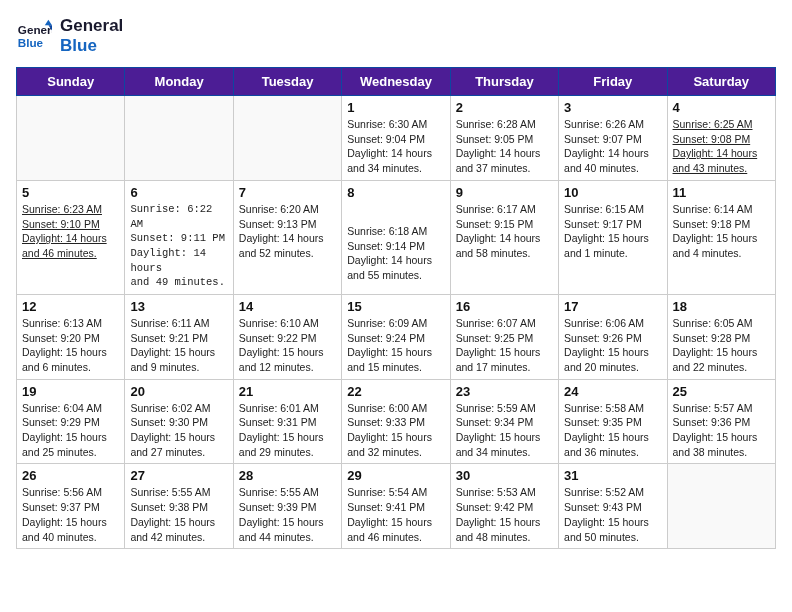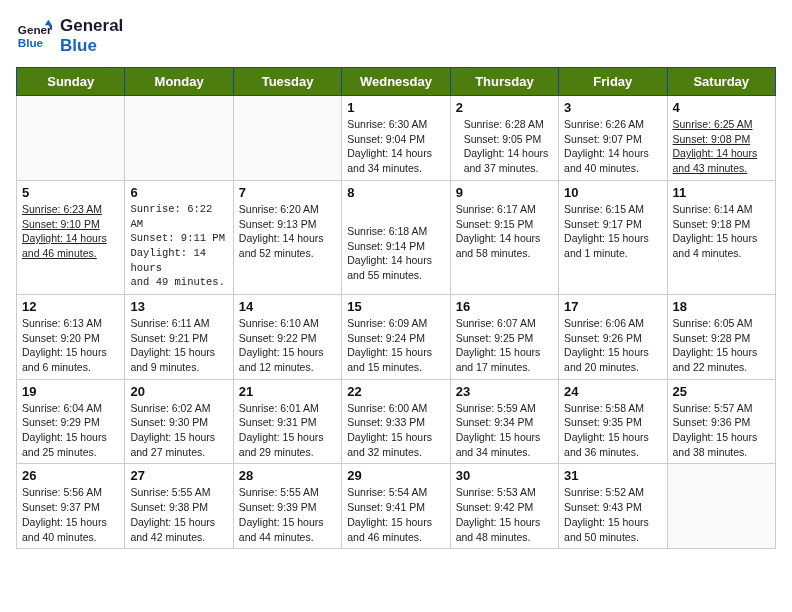--- a/index.html
+++ b/index.html
@@ -35,21 +35,21 @@
     }
     .sub-title {
       font-size: 16px;
       color: #555;
     }
     .calendar {
       width: 100%;
       border-collapse: collapse;
     }
     .calendar th {
-      background: #4d7c0f;
+      background: #4c1d95;
       color: #fff;
       padding: 6px 4px;
       font-size: 13px;
       font-weight: bold;
       text-align: center;
       border: 1px solid #0d47a1;
     }
     .calendar td {
       border: 1px solid #ccc;
       vertical-align: top;
@@ -115,21 +115,21 @@
         <td class="empty"></td>
         <td>
           <div class="day-number">1</div>
           <div class="day-info" style="white-space: pre-line;">Sunrise: 6:30 AM
 Sunset: 9:04 PM
 Daylight: 14 hours
 and 34 minutes.</div>
         </td>
         <td>
           <div class="day-number">2</div>
-          <div class="day-info" style="white-space: pre-line; margin-left: 8px;">Sunrise: 6:28 AM
+          <div class="day-info" style="white-space: pre-line;">Sunrise: 6:28 AM
 Sunset: 9:05 PM
 Daylight: 14 hours
 and 37 minutes.</div>
         </td>
         <td>
           <div class="day-number">3</div>
           <div class="day-info" style="white-space: pre-line;">Sunrise: 6:26 AM
 Sunset: 9:07 PM
 Daylight: 14 hours
 and 40 minutes.</div>

